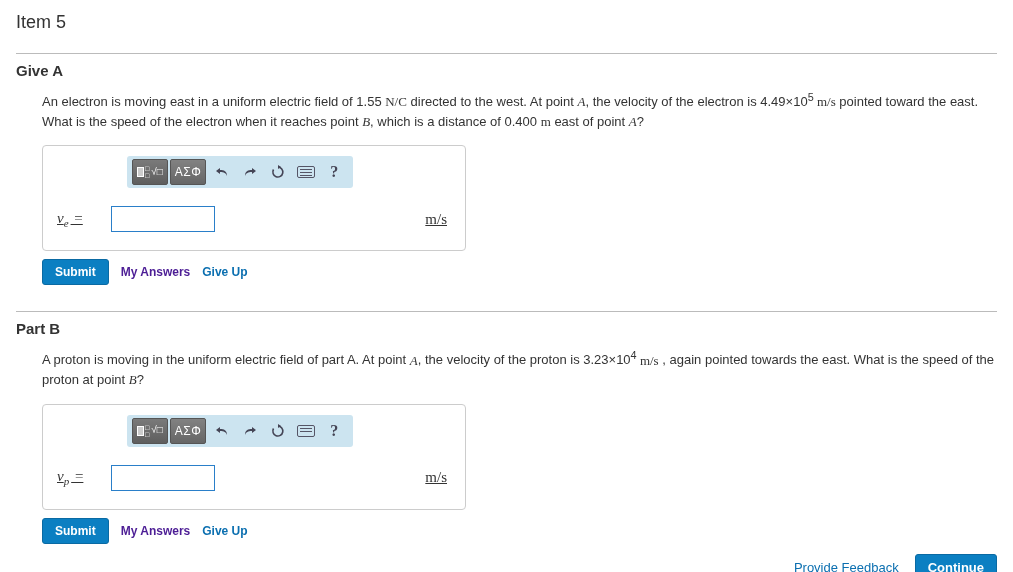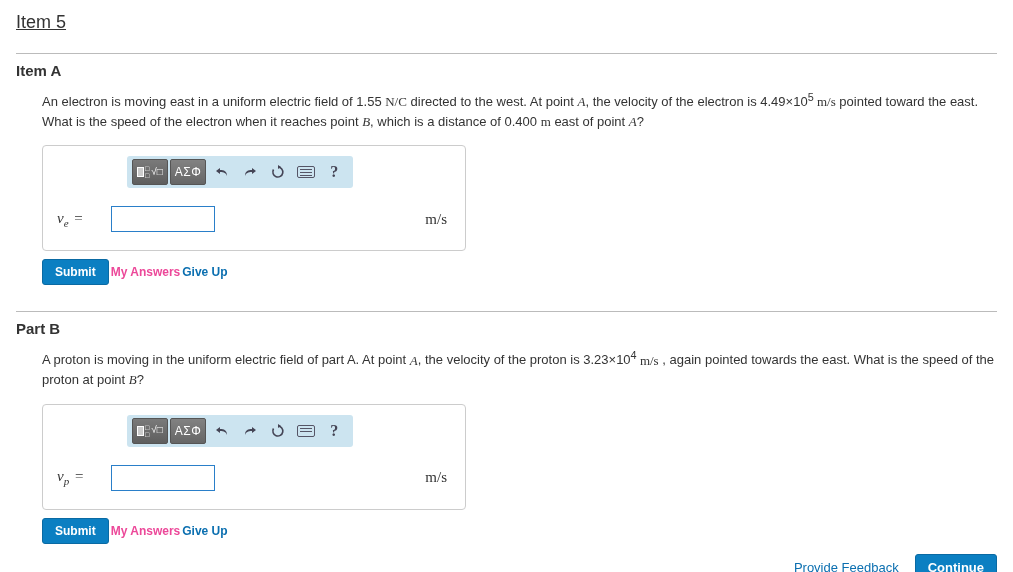--- a/index.html
+++ b/index.html
@@ -9,21 +9,20 @@
       color: #333;
       background: #fff;
       padding: 12px 16px;
       width: 1013px;
     }
     .item-title {
       font-size: 18px;
       font-weight: normal;
       margin-bottom: 20px;
       color: #333;
-      text-decoration: underline;
     }
     .part-heading {
       font-size: 15px;
       font-weight: bold;
       border-top: 1px solid #bbb;
       padding-top: 8px;
       margin-bottom: 10px;
       color: #333;
     }
     .question-text {
@@ -89,20 +88,21 @@
     .tb-plain.help {
       font-family: Georgia, serif;
       font-size: 16px;
       font-weight: bold;
       color: #445;
     }
     .input-row {
       display: flex;
       align-items: center;
       padding: 10px 14px 18px 14px;
+      text-decoration: underline;
     }
     .var-label {
       font-family: Georgia, 'Times New Roman', serif;
       font-style: italic;
       width: 54px;
       text-align: left;
       font-size: 15px;
     }
     .var-label sub { font-size: 11px; font-style: italic; }
     .eq { font-style: normal; margin: 0 4px 0 2px; }
@@ -116,37 +116,37 @@
     .unit {
       font-family: Georgia, 'Times New Roman', serif;
       font-size: 15px;
       margin-left: auto;
       padding-right: 4px;
     }
     .actions {
       margin-left: 26px;
       display: flex;
       align-items: center;
-      gap: 2px;
+      gap: 12px;
       margin-bottom: 26px;
     }
     .submit-btn {
       background: #0b7fc2;
       color: #fff;
       border: 1px solid #0a6aa3;
       border-radius: 3px;
       font-weight: bold;
       font-size: 12px;
       padding: 5px 12px;
       cursor: pointer;
     }
     .action-link-plain {
       font-size: 12px;
       font-weight: bold;
-      color: #ec4899;
+      color: #4c1d95;
     }
     .action-link {
       font-size: 12px;
       font-weight: bold;
       color: #0b6fb0;
       cursor: pointer;
     }
     .footer {
       display: flex;
       justify-content: flex-end;
@@ -210,21 +210,21 @@
       margin-left:1px;
       position:relative;
       top:-1px;
     }
   </style>
 </head>
 <body>
 
 <div class="item-title">Item 5</div>
 
-<div class="part-heading">Item A</div>
+<div class="part-heading">Give A</div>
 <div class="question-text">
   <span>An electron is moving east in a uniform electric field of 1.55 </span><span class="serif">N/C</span><span> directed to the west. At point </span><i class="serif">A</i><span>, the velocity of the electron is 4.49×10</span><sup>5</sup><span class="serif"> m/s</span><span> pointed toward the east. What is the speed of the electron when it reaches point </span><i class="serif">B</i><span>, which is a distance of 0.400 </span><span class="serif">m</span><span> east of point </span><i class="serif">A</i><span>?</span>
 </div>
 
 <div class="answer-box">
   <div class="toolbar-wrap">
     <div class="toolbar">
       <span class="tb-btn template">
         <span class="tmpl-icon">
           <span class="tmpl-box"></span>

